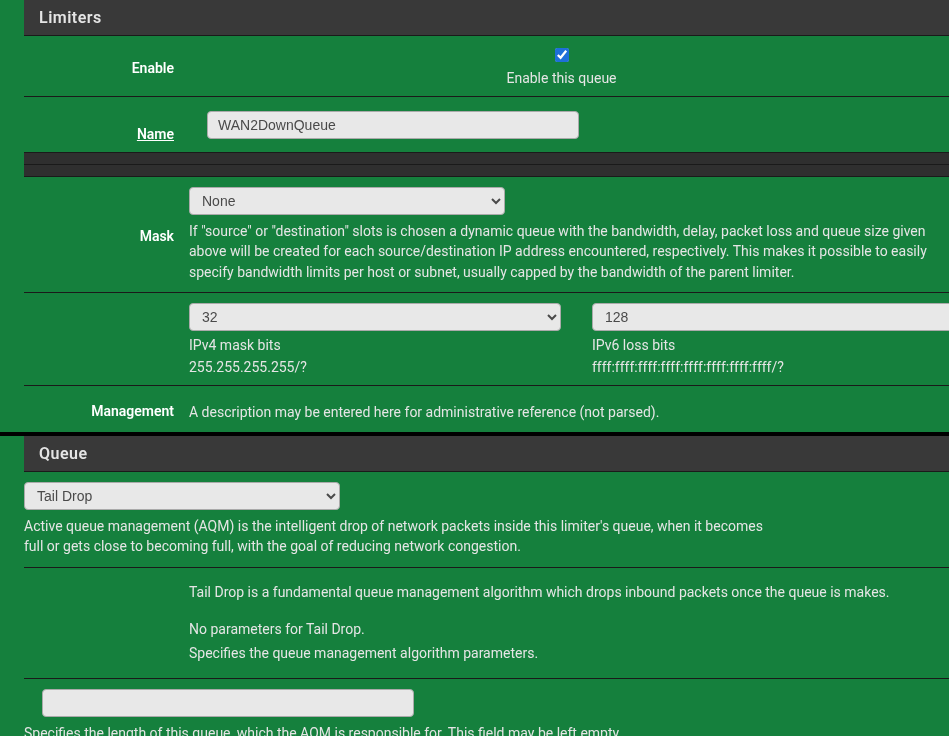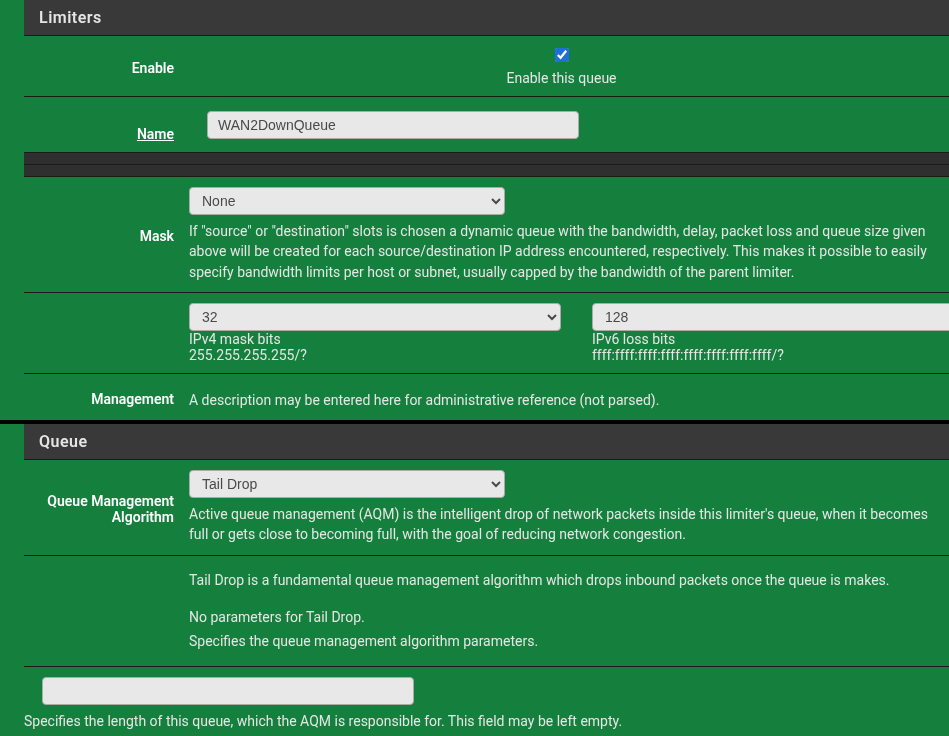--- a/index.html
+++ b/index.html
@@ -78,20 +78,21 @@
     color: #4a4a4a;
     font-size: 14px;
   }
   .help-text {
     margin-top: 6px;
     color: #e5e5e5;
     line-height: 1.45;
     max-width: 760px;
   }
   .sub-label {
+    margin-top: 6px;
     color: #e5e5e5;
   }
   .two-col {
     display: flex;
     gap: 31px;
   }
   .two-col > div { flex: 0 0 372px; }
   .two-col select { width: 100%; }
   .spacer-row {
     height: 12px;
@@ -173,21 +174,20 @@
     <div class="field-col">
       <div class="help-text">A description may be entered here for administrative reference (not parsed).</div>
     </div>
   </div>
 </div>
 
 <div class="panel">
   <div class="panel-header">Queue</div>
 
   <div class="form-row">
-    <div class="label-col">Queue Management Algorithm</div>
     <div class="field-col">
       <select>
         <option>Tail Drop</option>
       </select>
       <div class="help-text">Active queue management (AQM) is the intelligent drop of network packets inside this limiter's queue, when it becomes full or gets close to becoming full, with the goal of reducing network congestion.</div>
     </div>
   </div>
 
   <div class="body-text">Tail Drop is a fundamental queue management algorithm which drops inbound packets once the queue is makes.</div>
 

